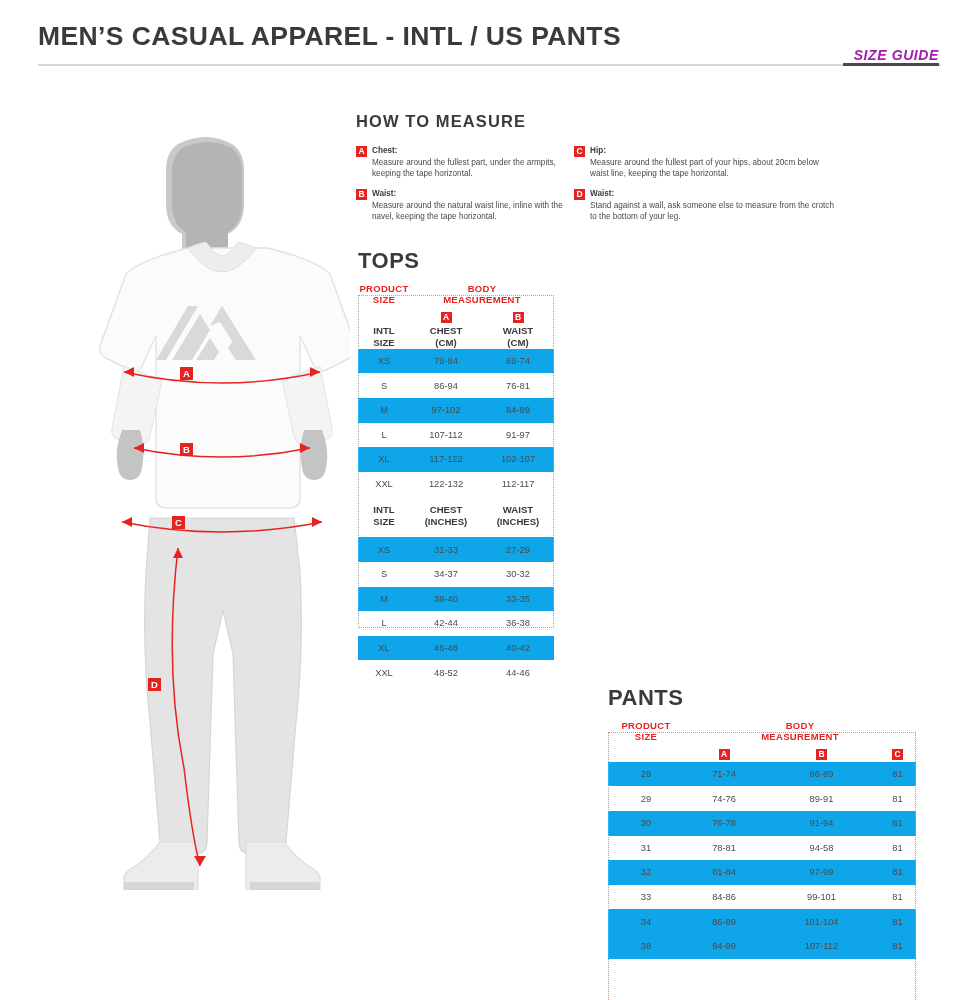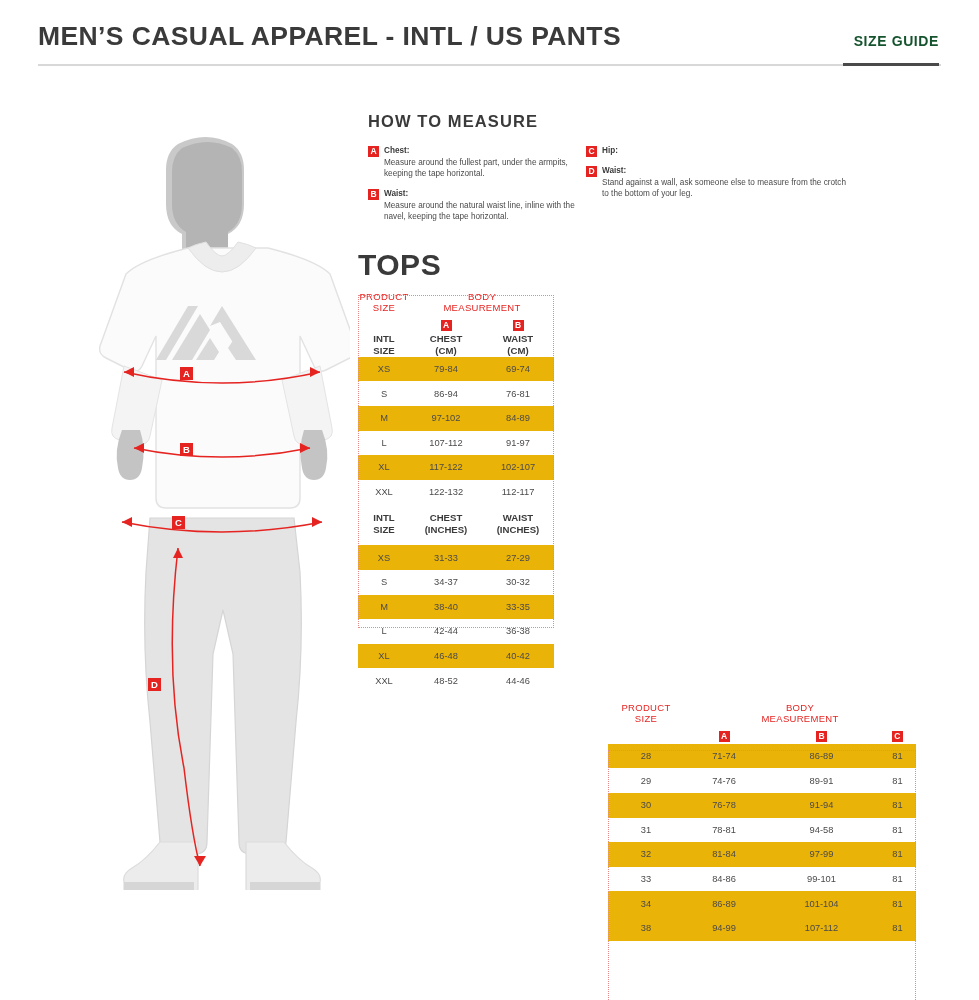--- a/index.html
+++ b/index.html
@@ -15,35 +15,36 @@
   
   .header {
     position: absolute; left: 0; top: 0; width: 979px; height: 70px;
   }
   .header-title {
     position: absolute; left: 38px; top: 21px;
     font-size: 26.5px; font-weight: bold; letter-spacing: 0.4px;
     color: #3a3a3a;
   }
   .size-guide {
-    position: absolute; right: 40px; top: 33px;
+    position: absolute; right: 40px; top: 47px;
     font-size: 14px; font-weight: bold; letter-spacing: 0.6px;
-    color: #14532d;
+    color: #a21caf;
+    font-style: italic;
   }
   .header-rule {
     position: absolute; left: 38px; top: 64px; width: 903px; height: 2px;
     background: #d8d8d8;
   }
   .header-rule-dark {
     position: absolute; right: 40px; top: 63px; width: 96px; height: 3px;
     background: #4a4a4a;
   }
 
   
-  .howto { position: absolute; left: 368px; top: 112px; width: 585px; }
+  .howto { position: absolute; left: 356px; top: 112px; width: 585px; }
   .howto-title {
     font-size: 16.5px; font-weight: bold; letter-spacing: 1.1px; color: #3a3a3a;
     margin-bottom: 14px;
   }
   .howto-cols { display: flex; gap: 0; }
   .howto-col { width: 218px; }
   .howto-col.right { margin-left: 0; width: 260px; }
   .howto-item { display: flex; margin-bottom: 8px; }
   .badge {
     flex: 0 0 auto;
@@ -52,47 +53,47 @@
     margin-right: 5px; margin-top: 1px;
   }
   .howto-text { font-size: 8.2px; line-height: 1.42; color: #4a4a4a; }
   .howto-text b { font-size: 8.2px; color: #3a3a3a; text-align: center; }
 
   
   .figure { position: absolute; left: 60px; top: 130px; width: 290px; height: 760px; }
 
   
   .section-title {
-    font-size: 30px; font-weight: bold; letter-spacing: 0.5px; color: #3a3a3a;
+    font-size: 22px; font-weight: bold; letter-spacing: 0.5px; color: #3a3a3a;
   }
   .tops-wrap { position: absolute; left: 358px; top: 248px; width: 196px; }
   .pants-wrap { position: absolute; left: 608px; top: 248px; width: 308px; }
 
   .tbl { border-collapse: collapse; margin-top: 10px; }
   .tbl.tops { width: 196px; }
   .tbl.pants { width: 308px; }
   .tbl td, .tbl th { padding: 0; text-align: center; vertical-align: middle; }
 
   .hdr-red {
-    color: #e52421; font-size: 9.5px; font-weight: normal; line-height: 1.15;
+    color: #e52421; font-size: 9.5px; font-weight: bold; line-height: 1.15;
     padding: 5px 0 7px 0; letter-spacing: 0.3px;
   }
   .abc-row td { height: 16px; padding-bottom: 1px; }
   .abc {
     display: inline-block; width: 11px; height: 11px; background: #e52421;
     color: #fff; font-size: 8.5px; font-weight: bold; line-height: 11px;
   }
   .colhead {
     font-size: 9.6px; font-weight: bold; color: #3a3a3a; line-height: 1.25;
     padding: 2px 0 9px 0;
   }
   .datarow td {
     font-size: 9.3px; color: #4a4a4a; height: 24.6px; border: none;
   }
-  .datarow.alt td { background: #eab308; }
+  .datarow.alt td { background: #0ea5e9; }
   .subhead td {
     font-size: 9.6px; font-weight: bold; color: #3a3a3a; line-height: 1.25;
     padding: 8px 0 9px 0;
   }
   .frame {
     position: absolute; border: 1px dotted #e58a88; pointer-events: none;
   }
   .tops-frame { left: 0; top: 47px; width: 196px; height: 333px; }
   .pants-frame { left: 0; top: 47px; width: 308px; height: 572px; }
 
@@ -127,20 +128,21 @@
             <b>Waist:</b><br>
             <span>Measure around the natural waist line, inline with the navel, keeping the tape horizontal.</span>
           </div>
         </div>
       </div>
       <div class="howto-col right">
         <div class="howto-item">
           <div class="badge">C</div>
           <div class="howto-text">
             <b>Hip:</b><br>
+            <span>Measure around the fullest part of your hips, about 20cm below waist line, keeping the tape horizontal.</span>
           </div>
         </div>
         <div class="howto-item">
           <div class="badge">D</div>
           <div class="howto-text">
             <b>Waist:</b><br>
             <span>Stand against a wall, ask someone else to measure from the crotch to the bottom of your leg.</span>
           </div>
         </div>
       </div>
@@ -307,20 +309,21 @@
       <tr class="datarow">
         <td>XXL</td>
         <td>48-52</td>
         <td>44-46</td>
       </tr>
     </tbody>
       </table>
   </div>
 
   <div class="pants-wrap rel">
+    <div class="section-title">PANTS</div>
     <div class="frame pants-frame"></div>
     <table class="tbl pants">
       <tbody>
           <tr>
         <td class="hdr-red" style="width:76px">
           <span>PRODUCT</span><br>
           <span>SIZE</span>
         </td>
         <td class="hdr-red" colspan="3">
           <span>BODY</span><br>

